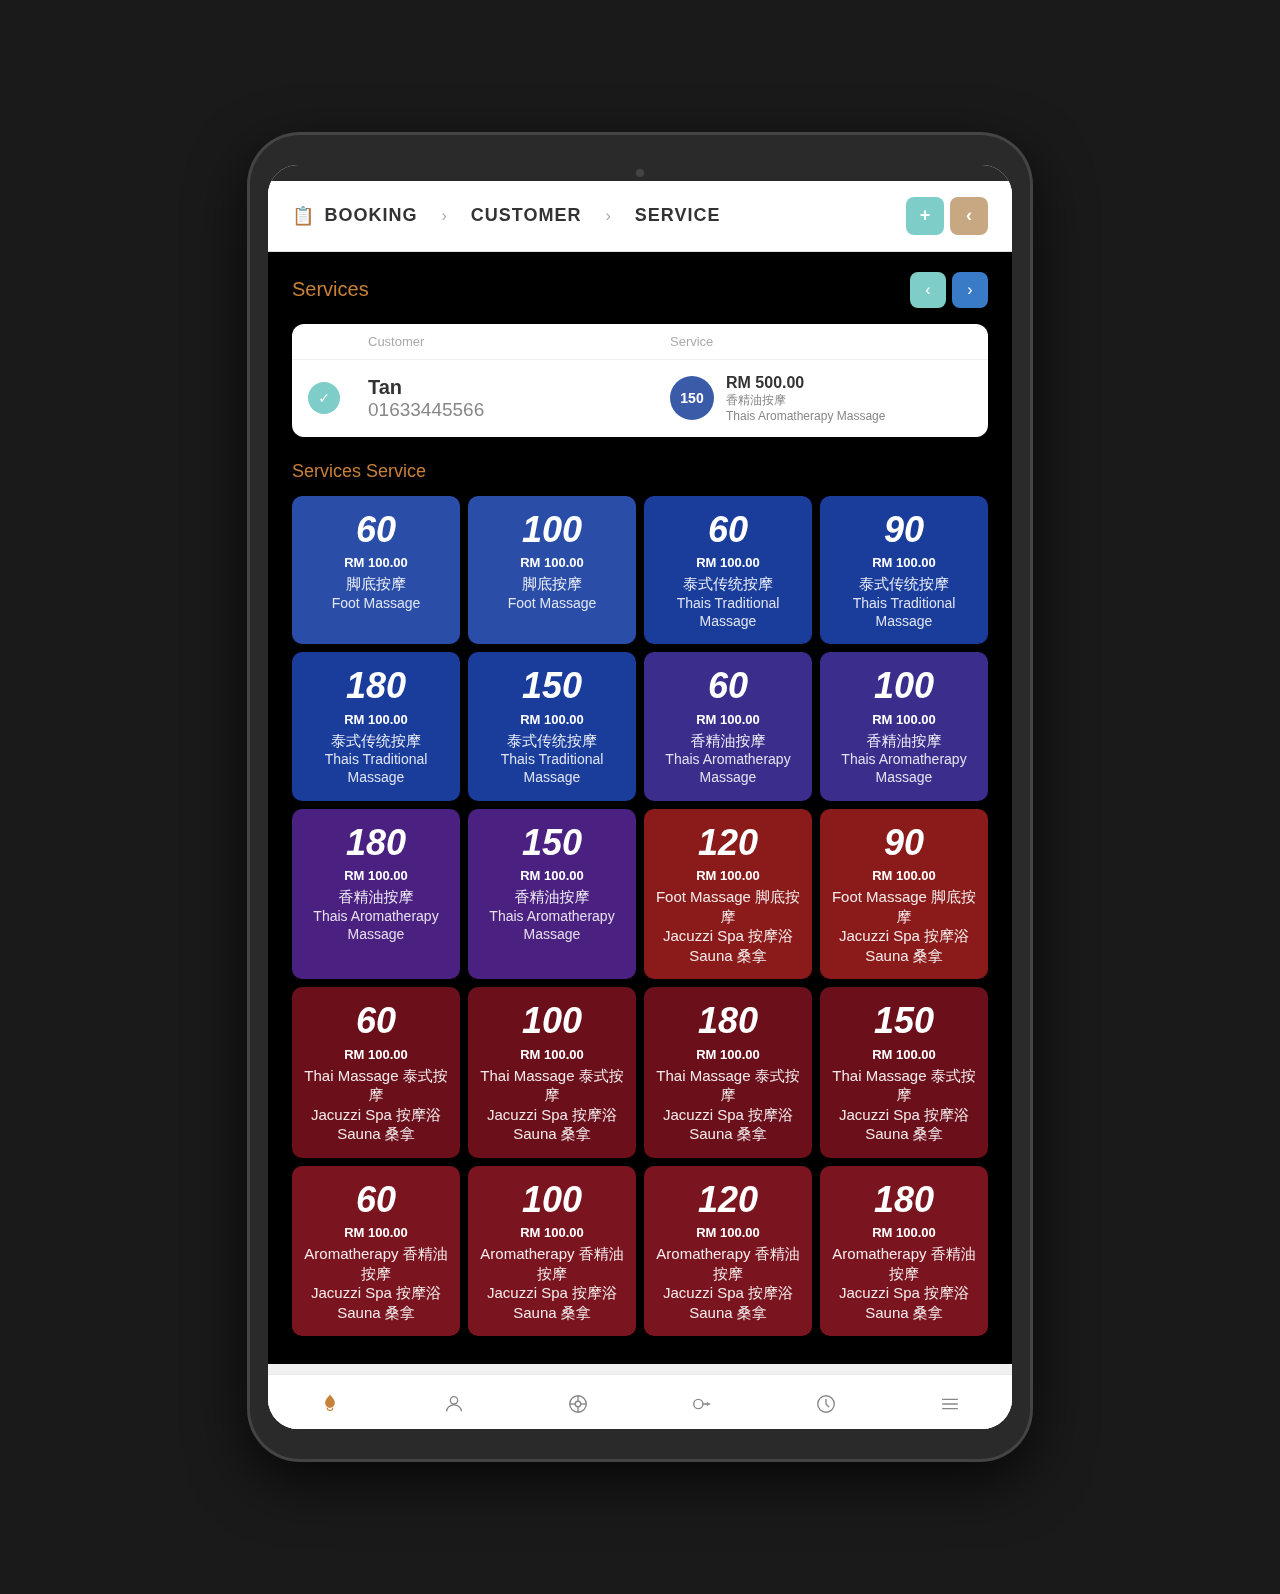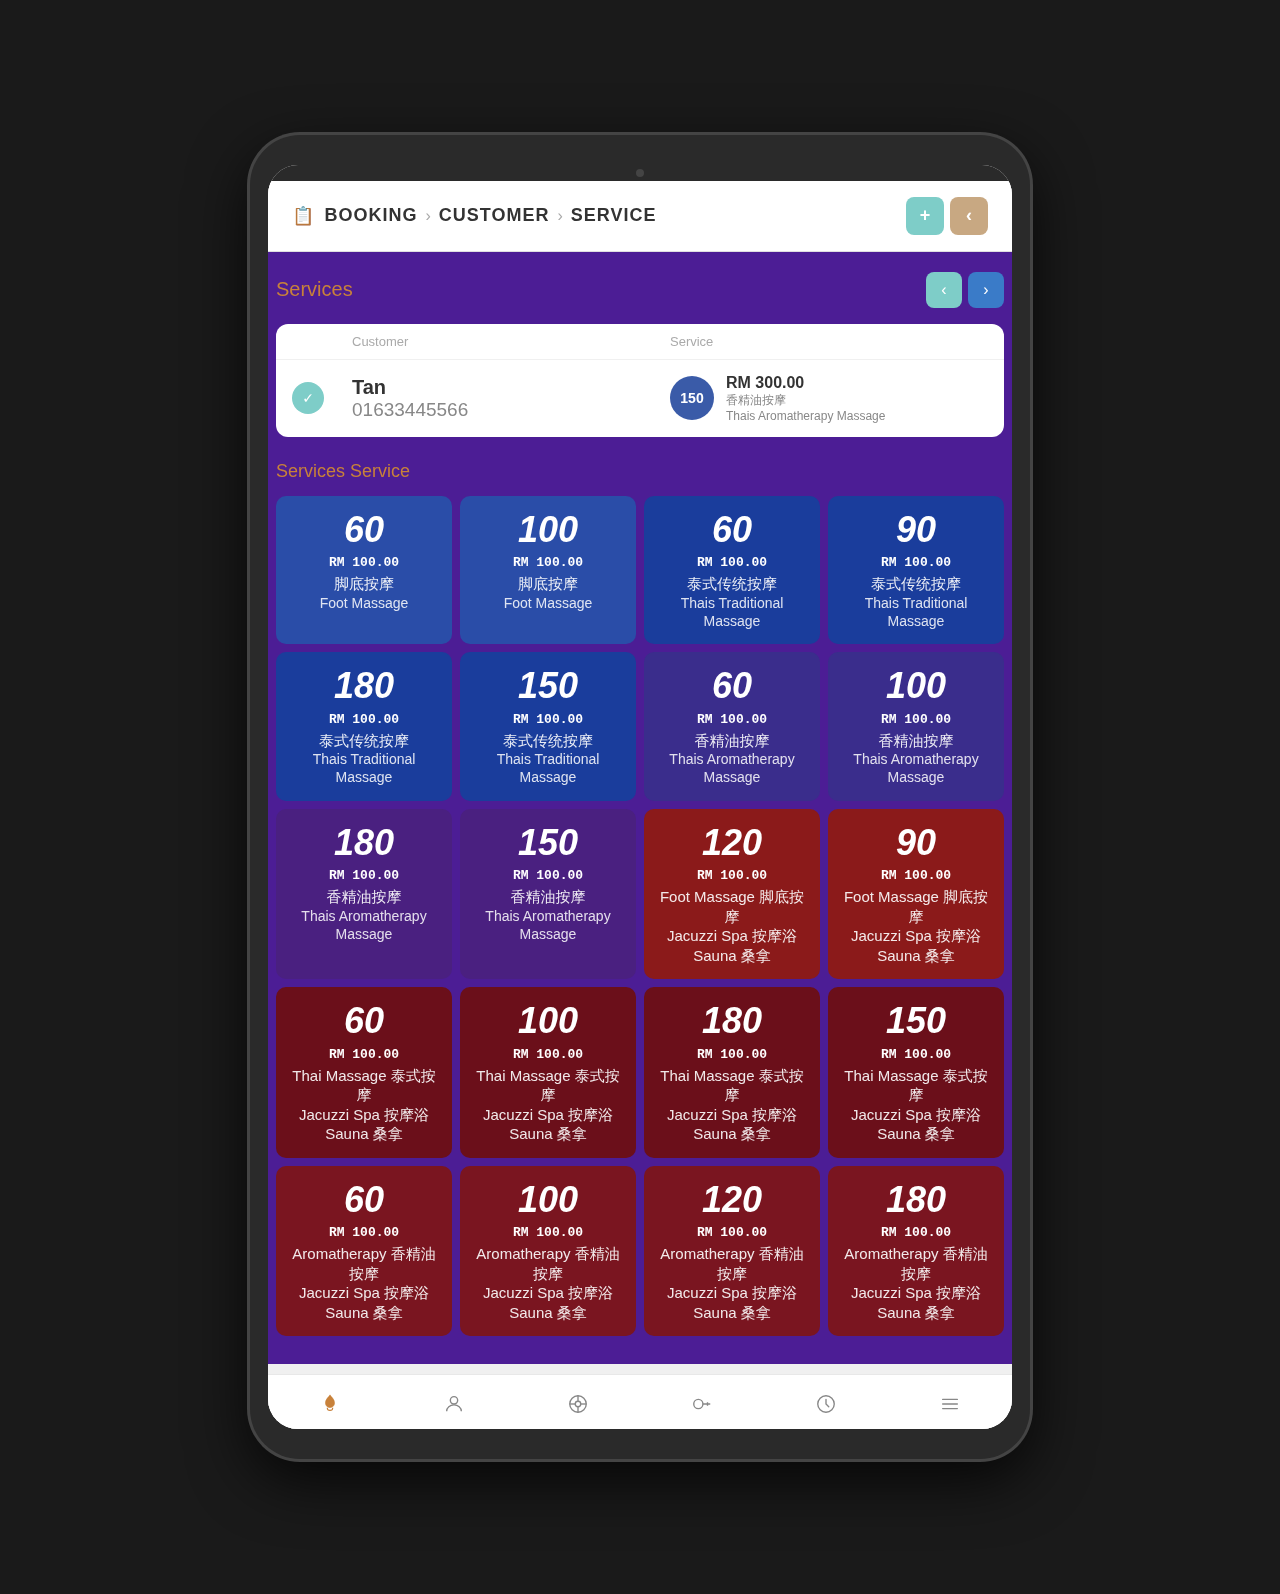--- a/index.html
+++ b/index.html
@@ -59,21 +59,21 @@
       align-items: center;
       gap: 10px;
     }
     .header-icon {
       color: #555;
       font-size: 18px;
     }
     .breadcrumb {
       display: flex;
       align-items: center;
-      gap: 8px;
+      gap: 24px;
     }
     .breadcrumb-item {
       font-size: 18px;
       font-weight: 600;
       color: #333;
       letter-spacing: 1px;
     }
     .breadcrumb-item.active {
       color: #333;
     }
@@ -95,22 +95,22 @@
       justify-content: center;
       cursor: pointer;
       font-size: 18px;
       font-weight: bold;
     }
     .header-btn.add { background: #7ecdc8; color: white; }
     .header-btn.back { background: #c8a882; color: white; }
 
     
     .main-content {
-      padding: 20px 8px;
-      background: #4c1d95;
+      padding: 20px 24px;
+      background: #000000;
     }
 
     
     .services-header {
       display: flex;
       align-items: center;
       justify-content: space-between;
       margin-bottom: 16px;
     }
     .services-title {
@@ -237,21 +237,20 @@
       font-size: 36px;
       font-style: italic;
       font-weight: 700;
       line-height: 1.1;
       margin-bottom: 6px;
     }
     .service-card .s-price {
       font-size: 13px;
       font-weight: 600;
       margin-bottom: 4px;
-      font-family: Liberation Mono, monospace;
     }
     .service-card .s-name-cn {
       font-size: 15px;
       opacity: 0.9;
       line-height: 1.3;
     }
     .service-card .s-name-en {
       font-size: 14px;
       opacity: 0.85;
       line-height: 1.3;
@@ -331,21 +330,21 @@
           </div>
           <div class="table-row">
             <div class="check-icon">✓</div>
             <div>
               <div class="customer-name">Tan</div>
               <div class="customer-phone">01633445566</div>
             </div>
             <div class="service-info">
               <div class="service-badge">150</div>
               <div class="service-details">
-                <div class="price">RM 300.00</div>
+                <div class="price">RM 500.00</div>
                 <div class="name-cn">香精油按摩</div>
                 <div class="name-en">Thais Aromatherapy Massage</div>
               </div>
             </div>
           </div>
         </div>
 
         <div class="available-title">Services Service</div>
         <div class="service-grid" id="service-grid">
 

